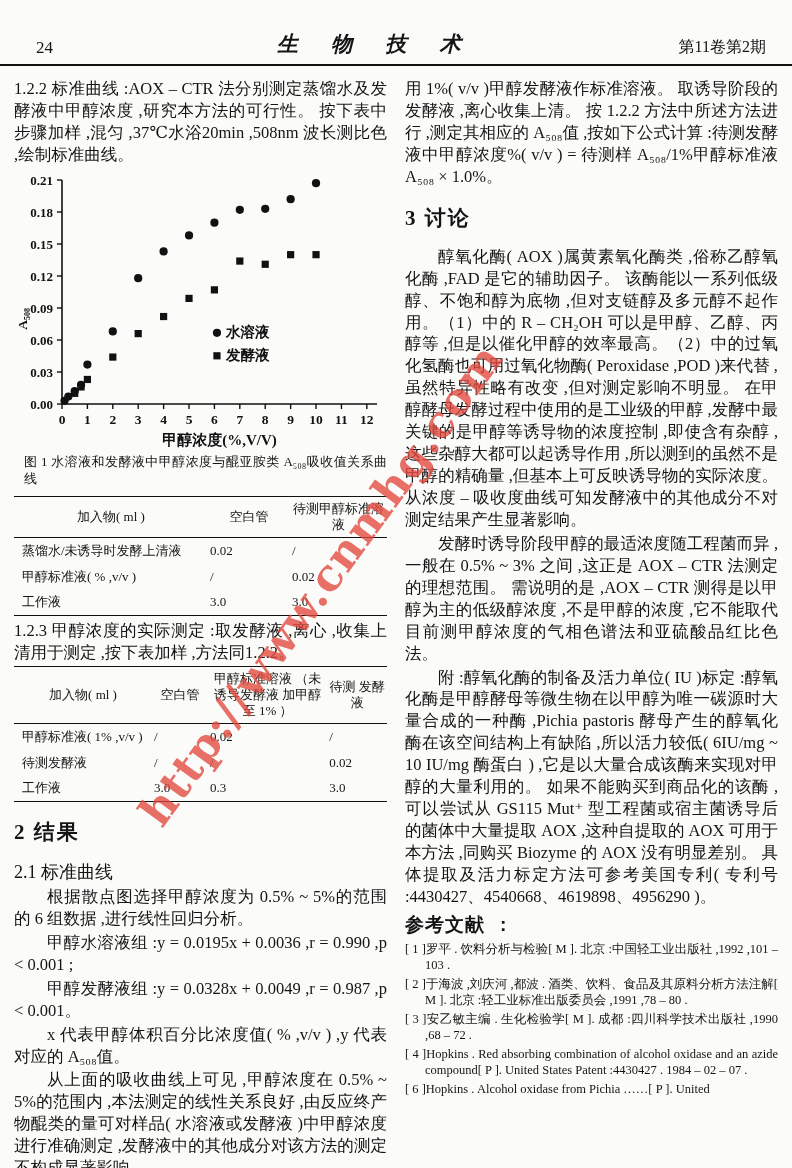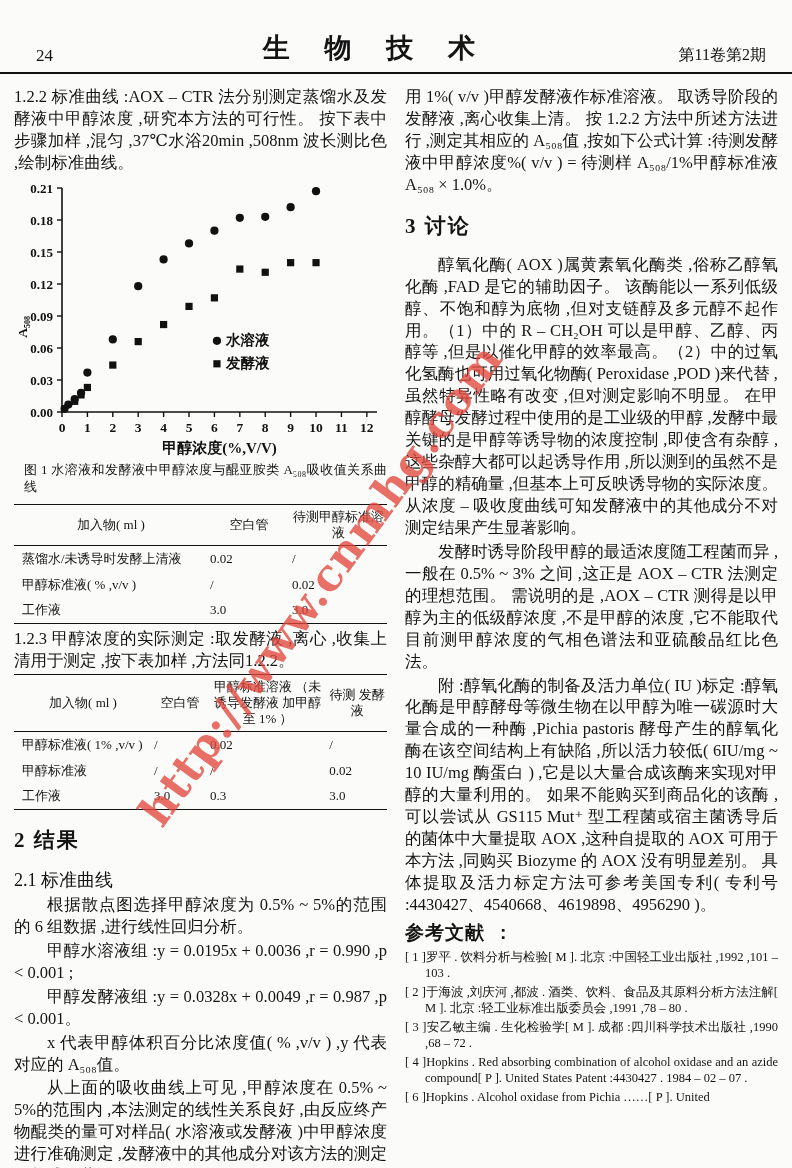--- a/index.html
+++ b/index.html
@@ -7,21 +7,21 @@
     width:792px;height:1168px;overflow:hidden;background:#fbfbf9;color:#141414;
     font-family:"Liberation Serif","DejaVu Serif",serif;position:relative;
   }
   .page{position:relative;width:792px;height:1168px;}
   
   .page-header{
     display:flex;align-items:flex-end;justify-content:space-between;
     padding:30px 26px 6px 36px;border-bottom:2px solid #111;
   }
   .pg-num{font-size:17px;}
-  .journal-title{font-size:27px;letter-spacing:14px;font-weight:600;transform:translateX(10px);}
+  .journal-title{font-size:21px;letter-spacing:14px;font-weight:600;transform:translateX(10px);font-style:italic;}
   .issue-info{font-size:16px;}
   
   .columns{display:flex;gap:18px;padding:12px 14px 0 14px;}
   .col{width:373px;}
   p.body-para{font-size:16.5px;line-height:1.33;margin:0 0 2px 0;text-align:justify;text-indent:2em;}
   p.no-indent{text-indent:0;}
   h2.sec-h{font-size:21px;font-weight:700;margin:16px 0 14px 0;letter-spacing:2px;}
   h3.sub-h{font-size:18px;font-weight:500;margin:8px 0 2px 0;}
   
   .figure{margin:4px 0 2px 0;}
@@ -187,21 +187,21 @@
           </tr>
         </thead>
         <tbody>
             <tr>
               <td>甲醇标准液( 1% ,v/v )</td>
               <td>/</td>
               <td>0.02</td>
               <td>/</td>
             </tr>
             <tr>
-              <td>甲醇标准液</td>
+              <td>待测发酵液</td>
               <td>/</td>
               <td>/</td>
               <td>0.02</td>
             </tr>
             <tr>
               <td>工作液</td>
               <td>3.0</td>
               <td>0.3</td>
               <td>3.0</td>
             </tr>

